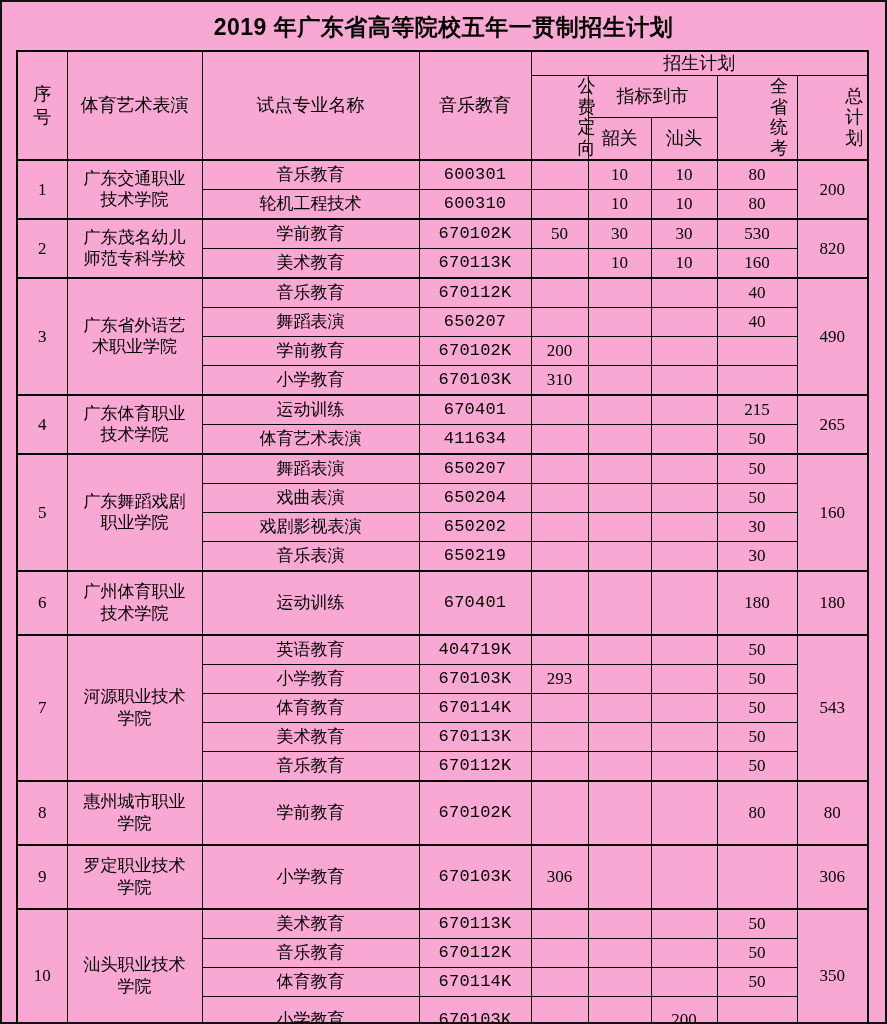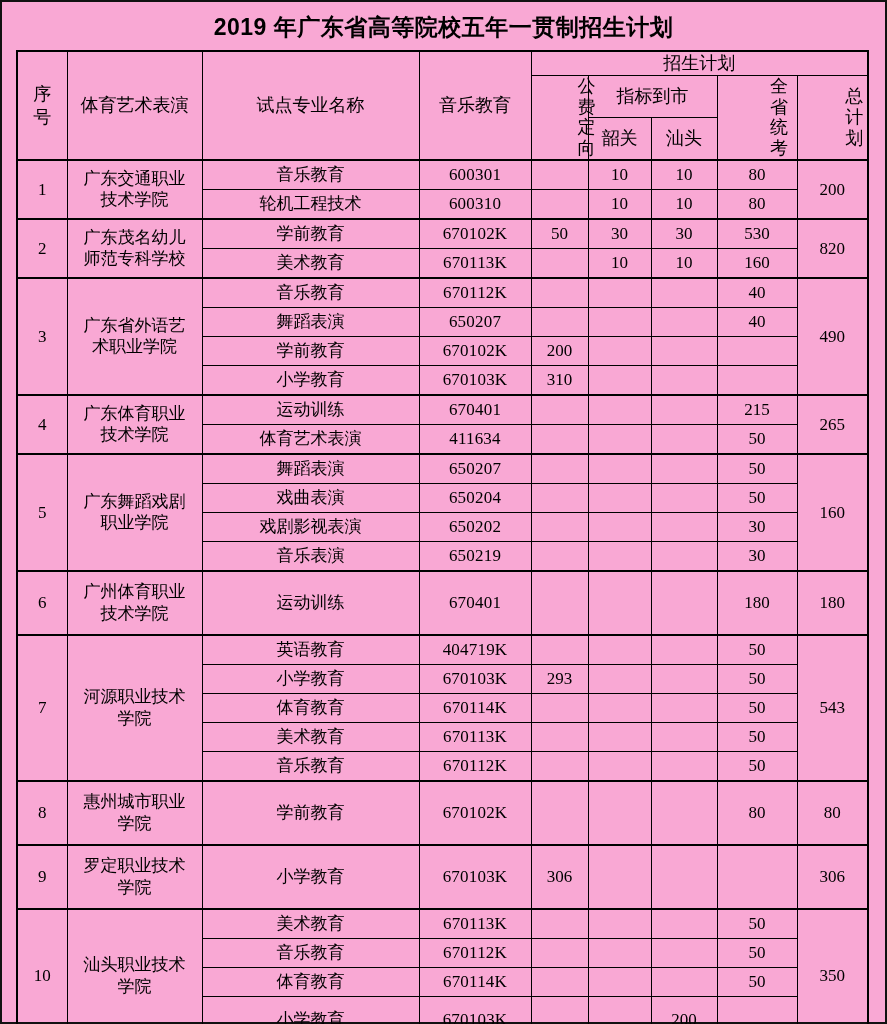--- a/index.html
+++ b/index.html
@@ -59,21 +59,21 @@
   table.plan thead th {
     font-size: 18px;
   }
 
   
   table.plan {
     border: 2px solid #000000;
   }
 
   td.num, th.num { font-family: "Liberation Serif", "DejaVu Serif", serif; font-size: 17px; }
-  td.code { font-family: Liberation Serif, serif; font-size: 17px; letter-spacing: 0.2px; }
+  td.code { font-family: Liberation Mono, monospace; font-size: 17px; letter-spacing: 0.2px; }
   td.seq  { font-family: "Liberation Serif", "DejaVu Serif", serif; font-size: 17px; }
 
   .school-name { line-height: 1.3; }
 
   th.vert-seq {
     font-size: 18px;
     line-height: 1.1;
   }
   th.vert-seq span { display: block; }
 

